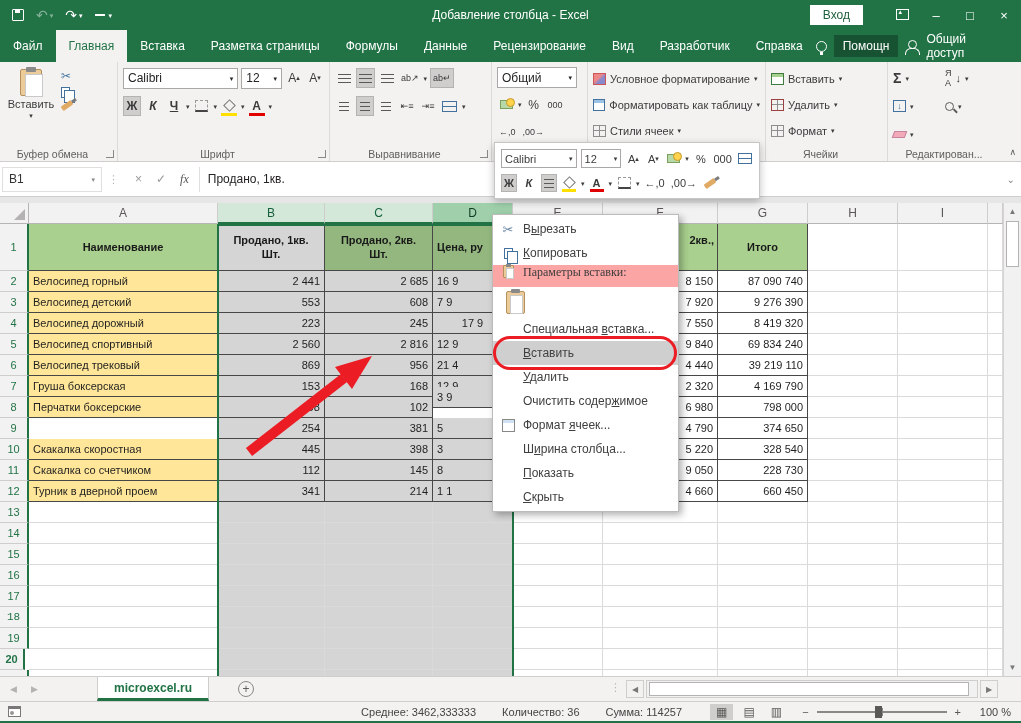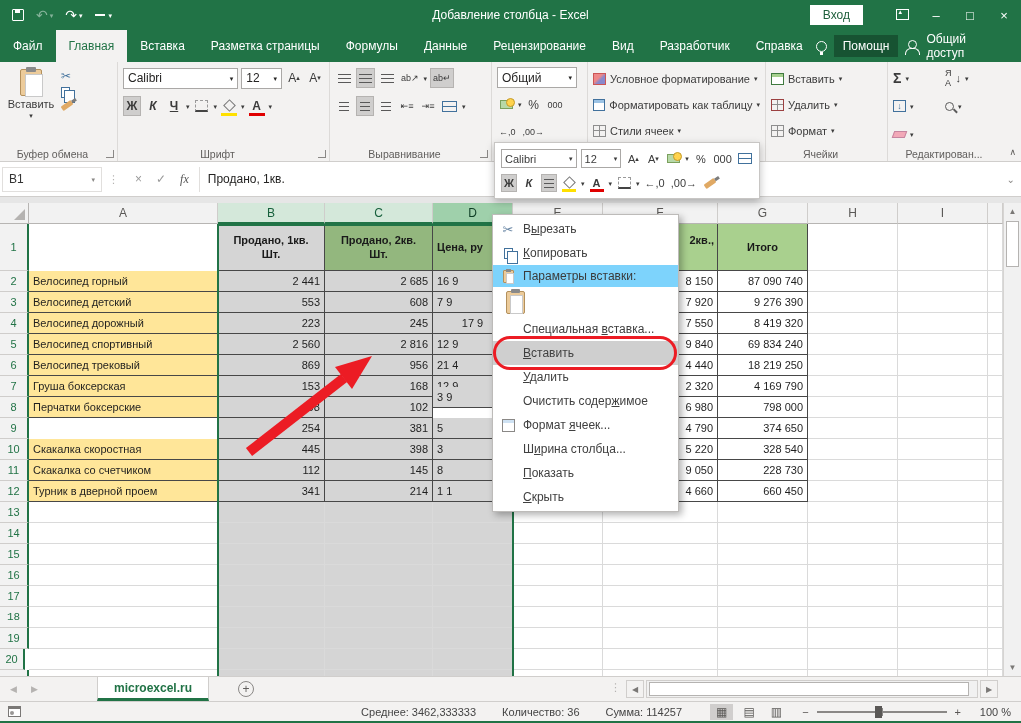--- a/index.html
+++ b/index.html
@@ -125,21 +125,21 @@
   .mrow{display:flex;align-items:center;gap:4px;}
   .mcombo{display:flex;align-items:center;justify-content:space-between;border:1px solid #aaa8a6;height:19px;padding:0 3px;font-size:11px;background:#fff;}
   .mbtn{display:inline-flex;align-items:center;justify-content:center;min-width:16px;height:18px;font-size:11px;padding:0 1px;}
 
   
   .ctx{position:absolute;left:492px;top:214px;width:187px;background:#fff;border:1px solid #bdbbb9;box-shadow:3px 3px 7px rgba(0,0,0,.3);z-index:40;padding:2px 0;font-size:12px;color:#404040;}
   .mi{display:flex;align-items:center;height:24px;}
   .mi .gut{width:30px;display:flex;justify-content:center;align-items:center;flex:0 0 30px;}
   .mi.hl{background:#cfcfcf;}
   .mi .key{text-decoration:underline;}
-  .mlabel{display:flex;align-items:center;height:22px;background:#7dd3fc;color:#3b3b3b;}
+  .mlabel{display:flex;height:22px;background:#fca5a5;color:#3b3b3b;font-family:Liberation Serif, serif;}
   .mlabel .gut{width:30px;display:flex;justify-content:center;flex:0 0 30px;}
   .miconrow{height:30px;display:flex;align-items:center;padding-left:13px;}
   .sciss{color:#6a87a5;font-size:13px;}
   .mclip{width:11px;height:13px;background:#eccb9a;border:1px solid #b3905c;border-radius:1px;position:relative;}
   .mclip::before{content:"";position:absolute;top:-2px;left:2px;width:5px;height:3px;background:#8a8a8a;}
   .mclip::after{content:"";position:absolute;left:2px;top:2px;width:6px;height:9px;background:#fff;border:1px solid #c9c9c9;}
   .bclip{width:19px;height:23px;background:#eccb9a;border:1px solid #b3905c;border-radius:2px;position:relative;}
   .bclip::before{content:"";position:absolute;top:-3px;left:4px;width:9px;height:4px;background:#8a8a8a;border-radius:1px;}
   .bclip::after{content:"";position:absolute;left:3px;top:3px;width:11px;height:17px;background:#fff;border:1px solid #c9c9c9;}
   .icon-fmtcells{width:13px;height:13px;border:1px solid #8a8886;background:linear-gradient(to bottom,#cfe2f3 0 30%,#fff 30%);position:relative;}
@@ -426,22 +426,25 @@
       <div class="gcell rowhdr" style="left: 0px; top: 236px; width: 29px; height: 21px;">10</div>
       <div class="gcell rowhdr" style="left: 0px; top: 257px; width: 29px; height: 21px;">11</div>
       <div class="gcell rowhdr" style="left: 0px; top: 278px; width: 29px; height: 21px;">12</div>
       <div class="gcell rowhdr" style="left: 0px; top: 299px; width: 29px; height: 21px;">13</div>
       <div class="gcell rowhdr" style="left: 0px; top: 320px; width: 29px; height: 21px;">14</div>
       <div class="gcell rowhdr" style="left: 0px; top: 341px; width: 29px; height: 21px;">15</div>
       <div class="gcell rowhdr" style="left: 0px; top: 362px; width: 29px; height: 21px;">16</div>
       <div class="gcell rowhdr" style="left: 0px; top: 383px; width: 29px; height: 21px;">17</div>
       <div class="gcell rowhdr" style="left: 0px; top: 404px; width: 29px; height: 21px; font-family: Liberation Mono, monospace;">18</div>
       <div class="gcell rowhdr" style="left: 0px; top: 425px; width: 29px; height: 21px;">19</div>
-      <div class="gcell rowhdr" style="left: 0px; top: 446px; width: 25px; height: 21px;">20</div>
+      <div class="gcell rowhdr" style="left: 0px; top: 446px; width: 25px; height: 21px; font-weight: bold;">20</div>
       <div class="gcell rowhdr" style="left: 0px; top: 467px; width: 29px; height: 21px;">21</div>
+      <div class="gcell base tcell hdrgreen" style="left: 29px; top: 21px; width: 189px; height: 47px;">
+        <span>Наименование</span>
+      </div>
       <div class="gcell base tcell namecell" style="left: 29px; top: 68px; width: 189px; height: 21px;">Велосипед горный</div>
       <div class="gcell base tcell namecell" style="left: 29px; top: 89px; width: 189px; height: 21px;">Велосипед детский</div>
       <div class="gcell base tcell namecell" style="left: 29px; top: 110px; width: 189px; height: 21px;">Велосипед дорожный</div>
       <div class="gcell base tcell namecell" style="left: 29px; top: 131px; width: 189px; height: 21px;">Велосипед спортивный</div>
       <div class="gcell base tcell namecell" style="left: 29px; top: 152px; width: 189px; height: 21px;">Велосипед трековый</div>
       <div class="gcell base tcell namecell" style="left: 29px; top: 173px; width: 189px; height: 21px;">Груша боксерская</div>
       <div class="gcell base tcell namecell" style="left: 29px; top: 194px; width: 189px; height: 21px;">Перчатки боксерские</div>
       <div class="gcell base tcell namecell" style="left: 29px; top: 236px; width: 189px; height: 21px;">Скакалка скоростная</div>
       <div class="gcell base tcell namecell" style="left: 29px; top: 257px; width: 189px; height: 21px;">Скакалка со счетчиком</div>
       <div class="gcell base tcell namecell" style="left: 29px; top: 278px; width: 189px; height: 21px;">Турник в дверной проем</div>
@@ -570,21 +573,21 @@
       <div class="gcell base" style="left: 603px; top: 425px; width: 115px; height: 21px;"></div>
       <div class="gcell base" style="left: 603px; top: 446px; width: 115px; height: 21px;"></div>
       <div class="gcell base" style="left: 603px; top: 467px; width: 115px; height: 21px;"></div>
       <div class="gcell base tcell hdrgreen" style="left: 718px; top: 21px; width: 90px; height: 47px;">
         <span>Итого</span>
       </div>
       <div class="gcell base tcell num" style="left: 718px; top: 68px; width: 90px; height: 21px;">87 090 740</div>
       <div class="gcell base tcell num" style="left: 718px; top: 89px; width: 90px; height: 21px;">9 276 390</div>
       <div class="gcell base tcell num" style="left: 718px; top: 110px; width: 90px; height: 21px;">8 419 320</div>
       <div class="gcell base tcell num" style="left: 718px; top: 131px; width: 90px; height: 21px;">69 834 240</div>
-      <div class="gcell base tcell num" style="left: 718px; top: 152px; width: 90px; height: 21px;">18 219 250</div>
+      <div class="gcell base tcell num" style="left: 718px; top: 152px; width: 90px; height: 21px;">39 219 110</div>
       <div class="gcell base tcell num" style="left: 718px; top: 173px; width: 90px; height: 21px;">4 169 790</div>
       <div class="gcell base tcell num" style="left: 718px; top: 194px; width: 90px; height: 21px;">798 000</div>
       <div class="gcell base tcell num" style="left: 718px; top: 215px; width: 90px; height: 21px;">374 650</div>
       <div class="gcell base tcell num" style="left: 718px; top: 236px; width: 90px; height: 21px;">328 540</div>
       <div class="gcell base tcell num" style="left: 718px; top: 257px; width: 90px; height: 21px;">228 730</div>
       <div class="gcell base tcell num" style="left: 718px; top: 278px; width: 90px; height: 21px;">660 450</div>
       <div class="gcell base" style="left: 718px; top: 299px; width: 90px; height: 21px;"></div>
       <div class="gcell base" style="left: 718px; top: 320px; width: 90px; height: 21px;"></div>
       <div class="gcell base" style="left: 718px; top: 341px; width: 90px; height: 21px;"></div>
       <div class="gcell base" style="left: 718px; top: 362px; width: 90px; height: 21px;"></div>

